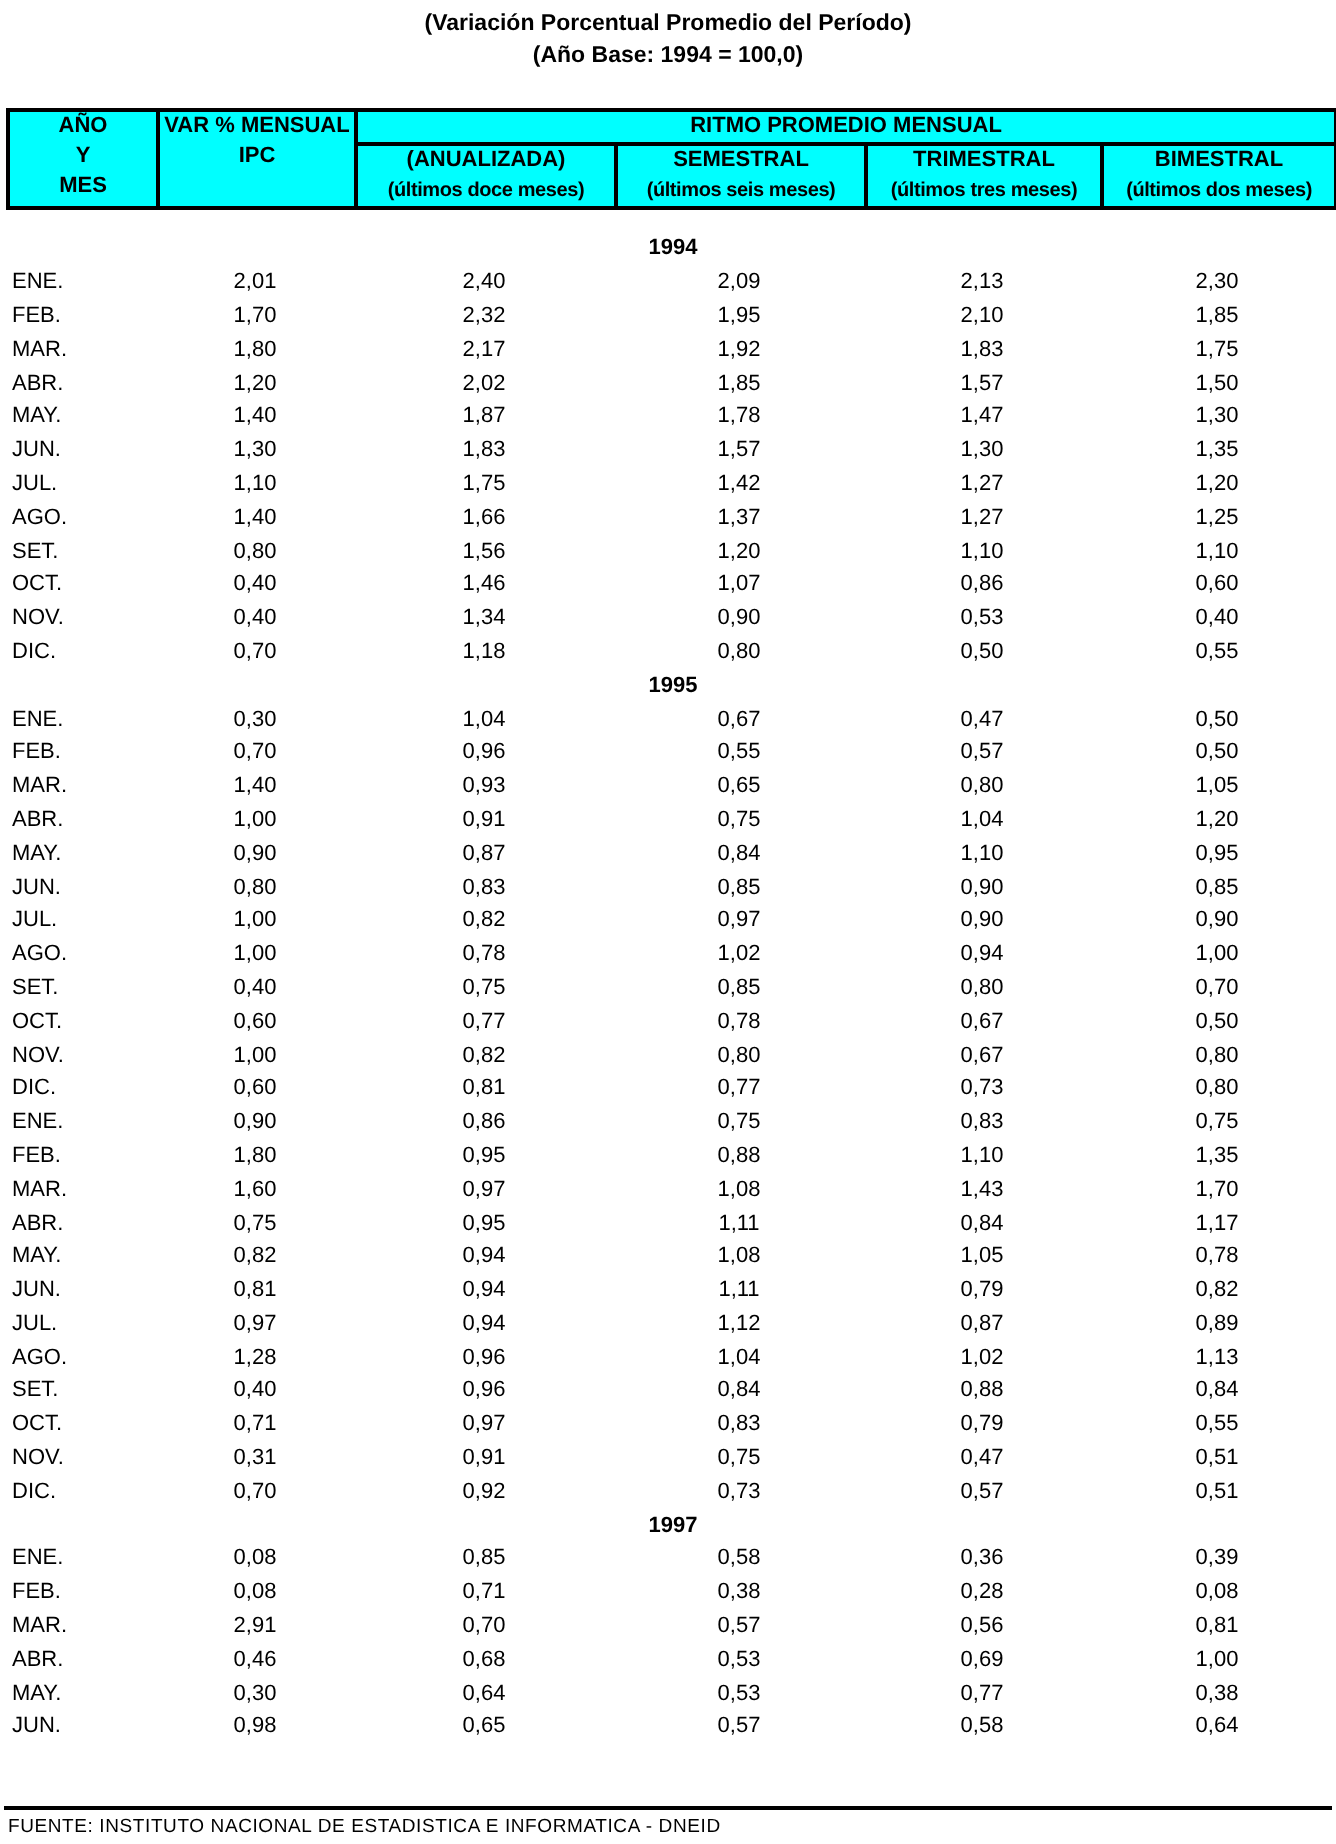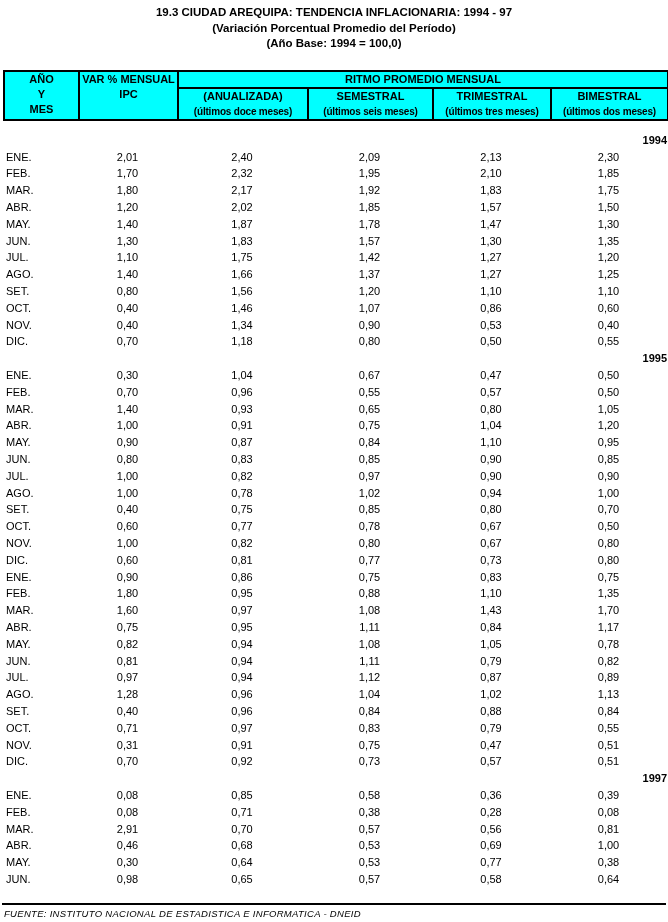--- a/index.html
+++ b/index.html
@@ -20,31 +20,30 @@
     white-space:nowrap; overflow:visible;
   }
   .hdr .grp { height:15px; }
   .hdr .sub .l2 { font-size:10px; letter-spacing:-0.2px; }
   .bodytbl { width:664px; margin:11px 0 0 3px; }
   .bodytbl td {
     font-size:11px; height:16.8px; padding:0;
     text-align:center; vertical-align:middle; white-space:nowrap;
   }
   .bodytbl td.month { text-align:left; padding-left:3px;margin-top:48px; }
-  .bodytbl tr.year-row td { font-weight:bold; text-align:right; padding-left:3px; }
+  .bodytbl tr.year-row td { font-weight:bold; text-align:center; padding-left:3px; }
   .rule { position:absolute; left:2px; width:664px; top:903px; height:2px;
           background:var(--border,#000); }
   .source { position:absolute; left:4px; top:908px; font-size:9.5px;
-            font-style:italic; letter-spacing:0.3px;text-align:right; }
+            letter-spacing:0.3px;text-align:right; }
 </style>
 </head>
 <body>
 
 <div class="titles">
-  <div>19.3  CIUDAD AREQUIPA: TENDENCIA INFLACIONARIA: 1994 - 97</div>
   <div>(Variación Porcentual Promedio del Período)</div>
   <div>(Año Base: 1994 = 100,0)</div>
 </div>
 
 <table class="hdr">
   <colgroup>
     <col style="width:75px">
       <col style="width:99px">
       <col style="width:130px">
     <col style="width:125px">

